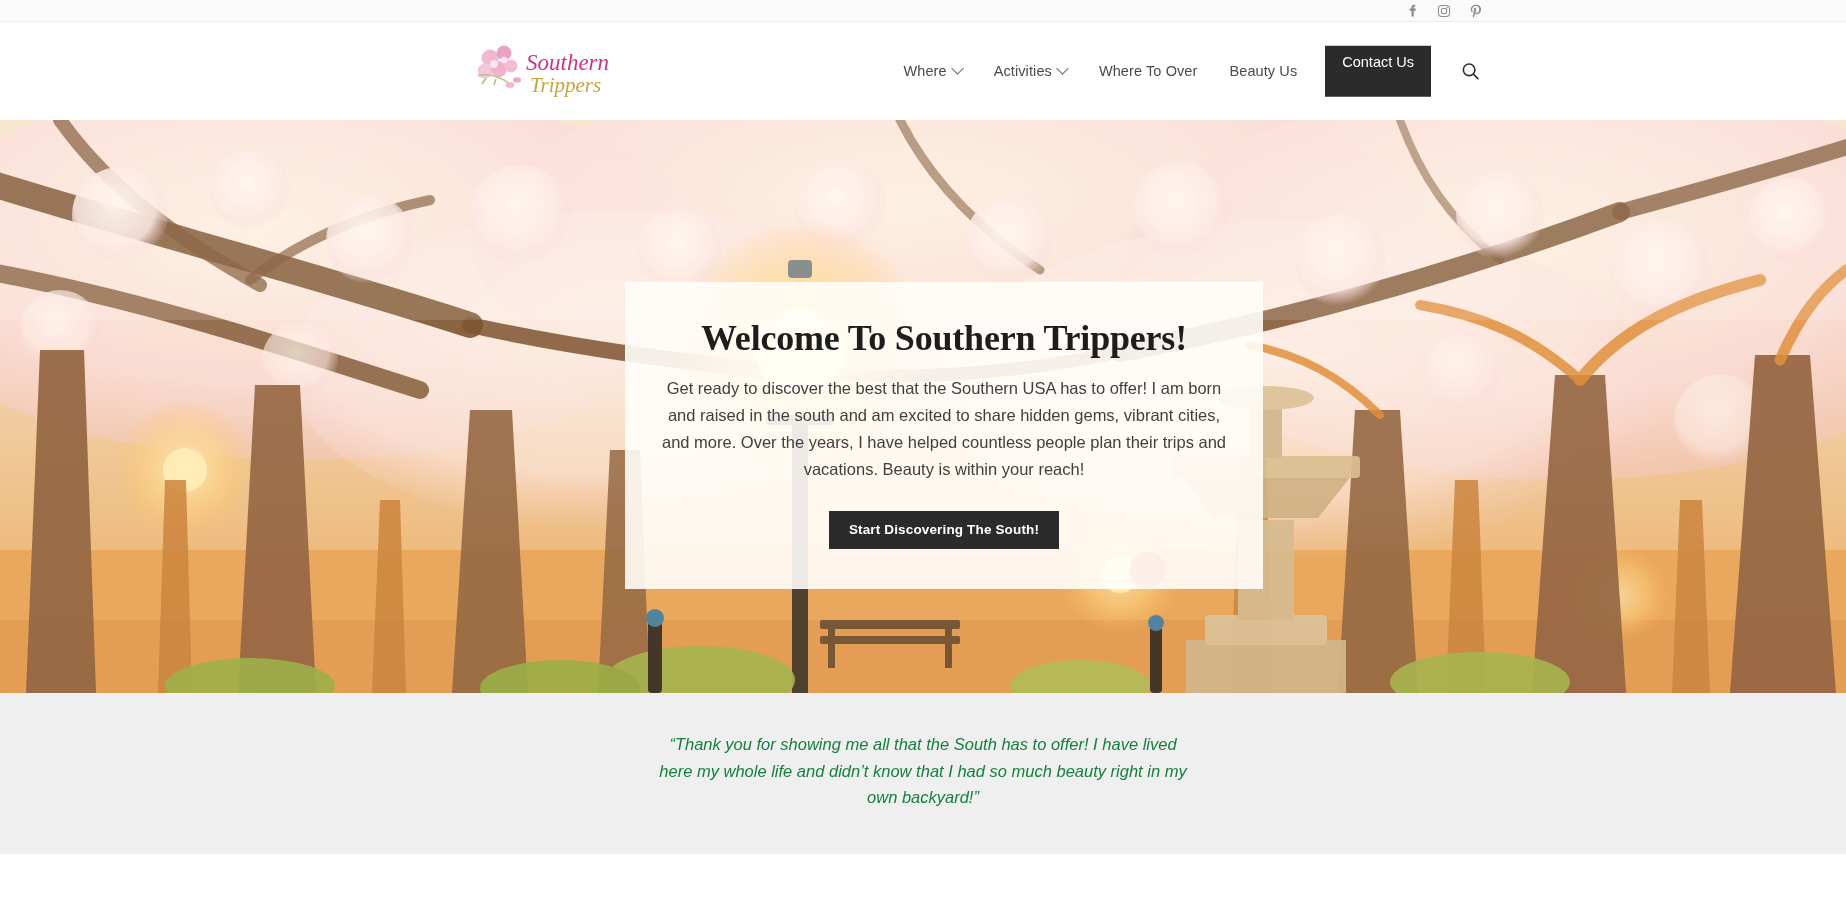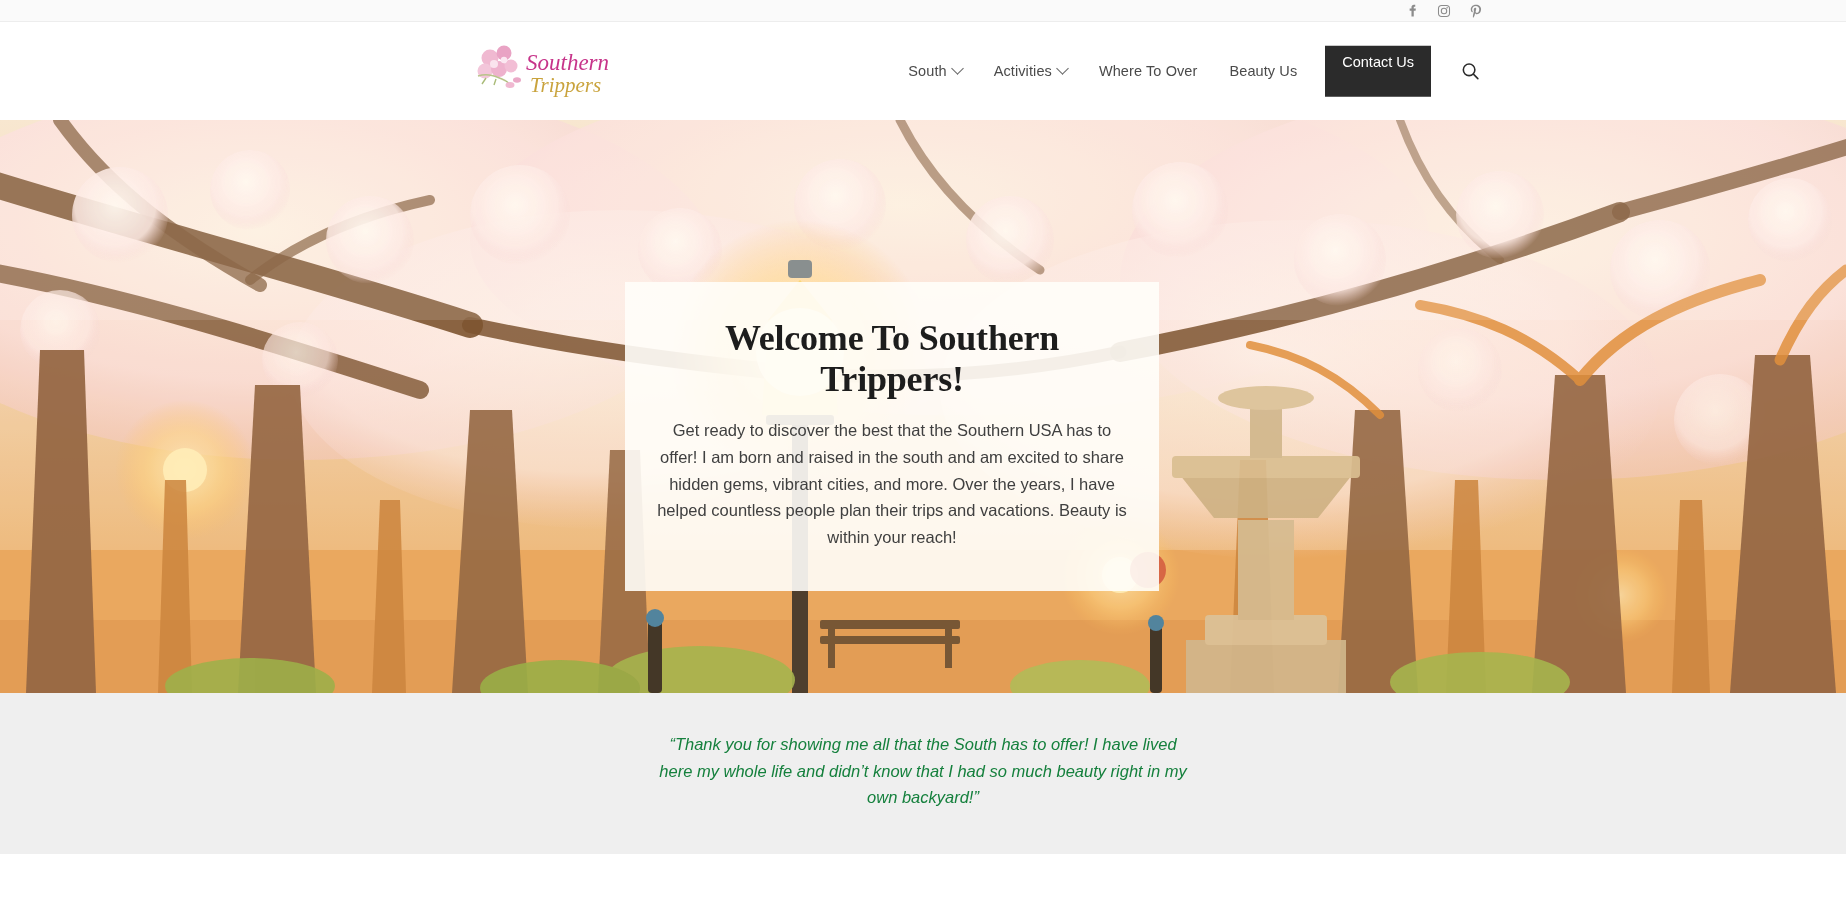--- a/index.html
+++ b/index.html
@@ -113,21 +113,21 @@
     inset: 0;
     width: 100%;
     height: 100%;
   }
   .hero-photo svg { width: 100%; height: 100%; display: block; }
 
   .hero-card {
     position: absolute;
     left: 625px;
     top: 162px;
-    width: 534px;
+    width: 638px;
     min-height: 253px;
     background: rgba(255,254,250,0.90);
     padding: 36px 32px 40px;
     text-align: center;
     display: flex;
     flex-direction: column;
     align-items: center;
   }
   .hero-title {
     font-family: "Liberation Serif", serif;
@@ -222,21 +222,21 @@
         <ellipse cx="44" cy="45" rx="4.5" ry="3" fill="#f0b9d1"></ellipse>
         <ellipse cx="51" cy="40" rx="4" ry="2.8" fill="#eaa9c7"></ellipse>
       </g>
       <text x="60" y="30" font-family="Liberation Serif, serif" font-style="italic" font-size="23" fill="#c7348a">Southern</text>
       <text x="64" y="52" font-family="Liberation Serif, serif" font-style="italic" font-size="21" fill="#c9a33d">Trippers</text>
     </svg>
   </a>
 
   <nav class="nav">
     <div class="nav-item">
-      <span>South</span>
+      <span>Where</span>
       <span class="chev"></span>
     </div>
     <div class="nav-item">
       <span>Activities</span>
       <span class="chev"></span>
     </div>
     <div class="nav-item">
       <span>Where To Over</span>
     </div>
     <div class="nav-item">
@@ -396,20 +396,21 @@
       <circle cx="1148" cy="450" r="18" fill="#c9413a" opacity=".75"></circle>
 
       <rect width="1846" height="573" fill="#ffb347" opacity=".10"></rect>
       <rect y="0" width="1846" height="200" fill="#ffffff" opacity=".12"></rect>
     </svg>
   </div>
 
   <div class="hero-card">
     <h1 class="hero-title">Welcome To Southern Trippers!</h1>
     <p class="hero-text">Get ready to discover the best that the Southern USA has to offer! I am born and raised in the south and am excited to share hidden gems, vibrant cities, and more. Over the years, I have helped countless people plan their trips and vacations. Beauty is within your reach!</p>
+    <button class="hero-btn">Start Discovering The South!</button>
   </div>
 </section>
 
 <section class="testimonial">
   <p class="quote">“Thank you for showing me all that the South has to offer! I have lived here my whole life and didn’t know that I had so much beauty right in my own backyard!”</p>
 </section>
 
 <div class="page-bottom"></div>
 
 </body></html>

